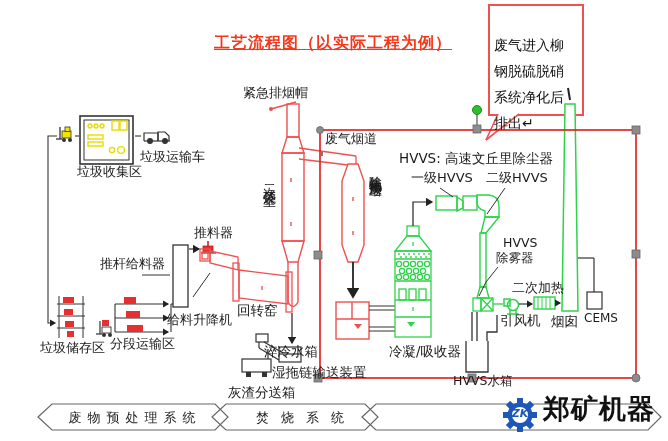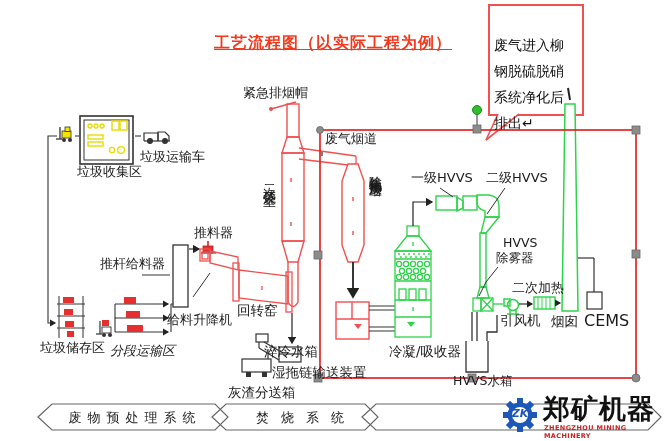--- a/index.html
+++ b/index.html
@@ -362,41 +362,41 @@
   </g>
 </svg>
 
   <div class="title">工艺流程图（以实际工程为例）</div>
   <div class="callout-text">废气进入柳钢脱硫脱硝系统净化后排出↵</div>
 
   <div class="lbl" style="left:243px;top:86px;text-align:right;">紧急排烟帽</div>
   <div class="lbl" style="left:325px;top:132px;">废气烟道</div>
   <div class="vlbl" style="left:260px;top:175px;">二次焚烧室</div>
   <div class="vlbl" style="left:366px;top:166px;letter-spacing:1px;">除氮氧化物反应塔</div>
+  <div class="lbl" style="left:399px;top:151px;font-size:13.5px;">HVVS: 高速文丘里除尘器</div>
   <div class="lbl" style="left:411px;top:171px;text-align:center;">一级HVVS</div>
   <div class="lbl" style="left:486px;top:171px;">二级HVVS</div>
   <div class="lbl small" style="left:503px;top:236px;">HVVS</div>
   <div class="lbl small" style="left:496px;top:251px;">除雾器</div>
   <div class="lbl" style="left:512px;top:281px;">二次加热</div>
   <div class="lbl" style="left:500px;top:313px;font-size:13.5px;">引风机</div>
   <div class="lbl" style="left:551px;top:314px;font-size:13.5px;">烟囱</div>
-  <div class="lbl" style="left:584px;top:312px;font-size:16px;">CEMS</div>
+  <div class="lbl" style="left:584px;top:312px;font-size:12px;">CEMS</div>
   <div class="lbl" style="left:264px;top:344px;font-size:13.5px;">淬冷水箱</div>
   <div class="lbl" style="left:389px;top:344px;font-size:13.5px;">冷凝/吸收器</div>
   <div class="lbl small" style="left:453px;top:374px;">HVVS水箱</div>
   <div class="lbl" style="left:272px;top:365px;font-size:13.5px;">湿拖链输送装置</div>
   <div class="lbl" style="left:228px;top:385px;font-size:13.5px;">灰渣分送箱</div>
   <div class="lbl" style="left:237px;top:303px;font-size:13.5px;">回转窑</div>
   <div class="lbl" style="left:194px;top:226px;">推料器</div>
   <div class="lbl" style="left:100px;top:257px;">推杆给料器</div>
   <div class="lbl" style="left:167px;top:313px;">给料升降机</div>
   <div class="lbl" style="left:40px;top:341px;">垃圾储存区</div>
-  <div class="lbl" style="left:110px;top:344px;font-style:italic;">分段运输区</div>
+  <div class="lbl" style="left:110px;top:337px;">分段运输区</div>
   <div class="lbl" style="left:77px;top:165px;">垃圾收集区</div>
   <div class="lbl" style="left:140px;top:150px;">垃圾运输车</div>
 
   <div class="banner-lbl b1">废物预处理系统</div>
   <div class="banner-lbl b2">焚烧系统</div>
 
   <div class="logo-zk">ZK</div>
   <div class="logo-name">郑矿机器</div>
-  <div class="logo-sub">ZHENGZHOU MINING MACHINERY</div>
 </div>
 
 </body></html>

